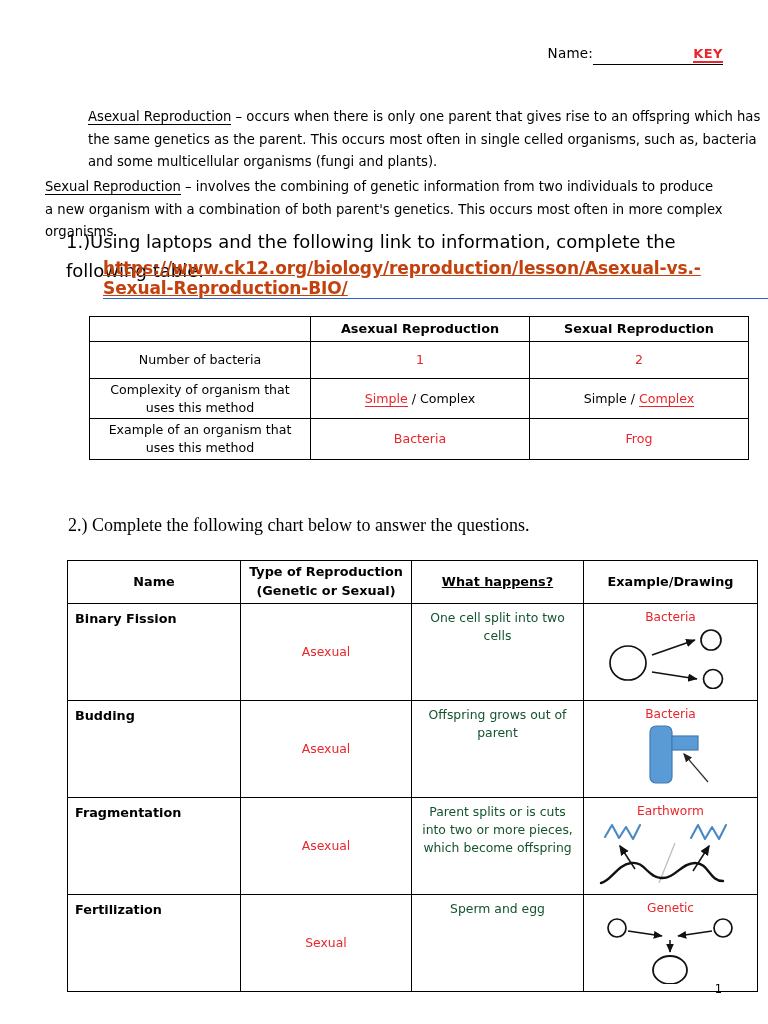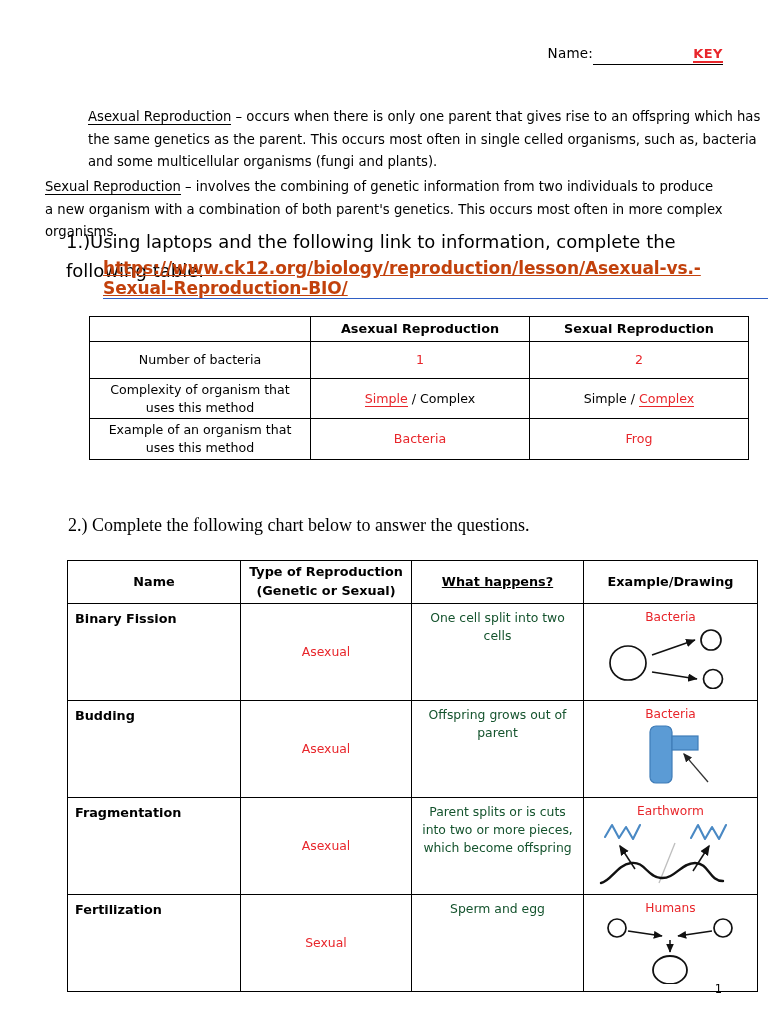--- a/index.html
+++ b/index.html
@@ -342,21 +342,21 @@
             <line x1="98" y1="50" x2="114" y2="25" stroke="#111" stroke-width="1.5" marker-end="url(#ah3)"></line>
           </svg>
         </td>
       </tr>
 
       <tr>
         <td class="cell-name">Fertilization</td>
         <td class="cell-type">Sexual</td>
         <td class="cell-what">Sperm and egg</td>
         <td class="cell-draw">
-          <span class="draw-label">Humans</span>
+          <span class="draw-label">Genetic</span>
           <svg class="draw-svg" width="152" height="66" viewBox="0 0 152 66">
             <defs>
               <marker id="ah4" markerWidth="7" markerHeight="7" refX="5.5" refY="2.6" orient="auto">
                 <path d="M0,0 L6,2.6 L0,5.2 Z" fill="#111"></path>
               </marker>
             </defs>
             <circle cx="22" cy="10" r="9" fill="none" stroke="#111" stroke-width="1.7"></circle>
             <circle cx="128" cy="10" r="9" fill="none" stroke="#111" stroke-width="1.7"></circle>
             <ellipse cx="75" cy="52" rx="17" ry="14" fill="none" stroke="#111" stroke-width="1.8"></ellipse>
             <line x1="33" y1="13" x2="67" y2="18" stroke="#111" stroke-width="1.5" marker-end="url(#ah4)"></line>

